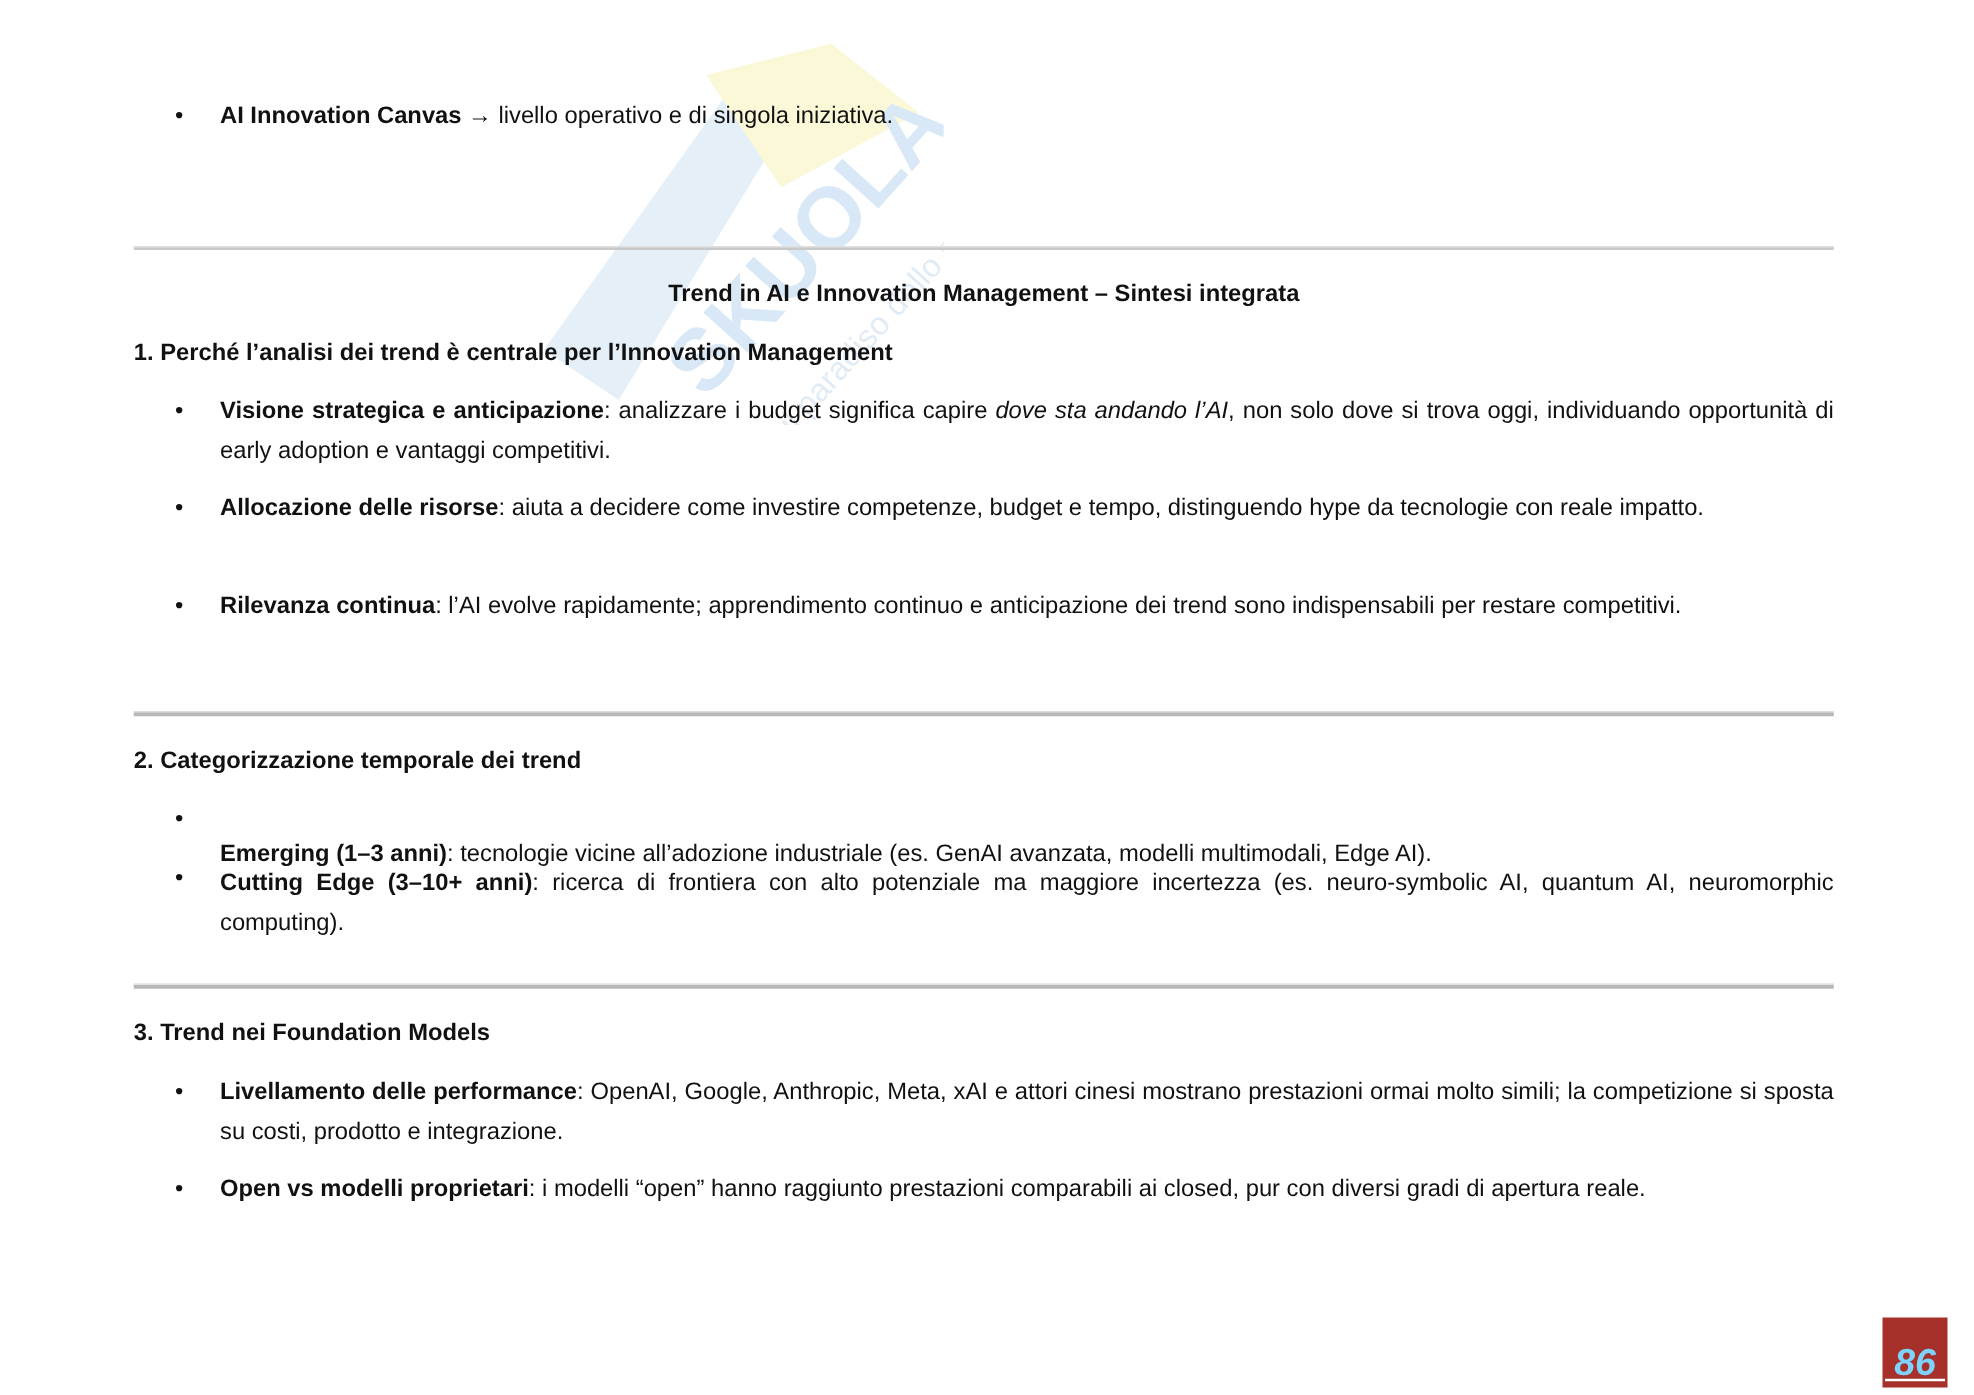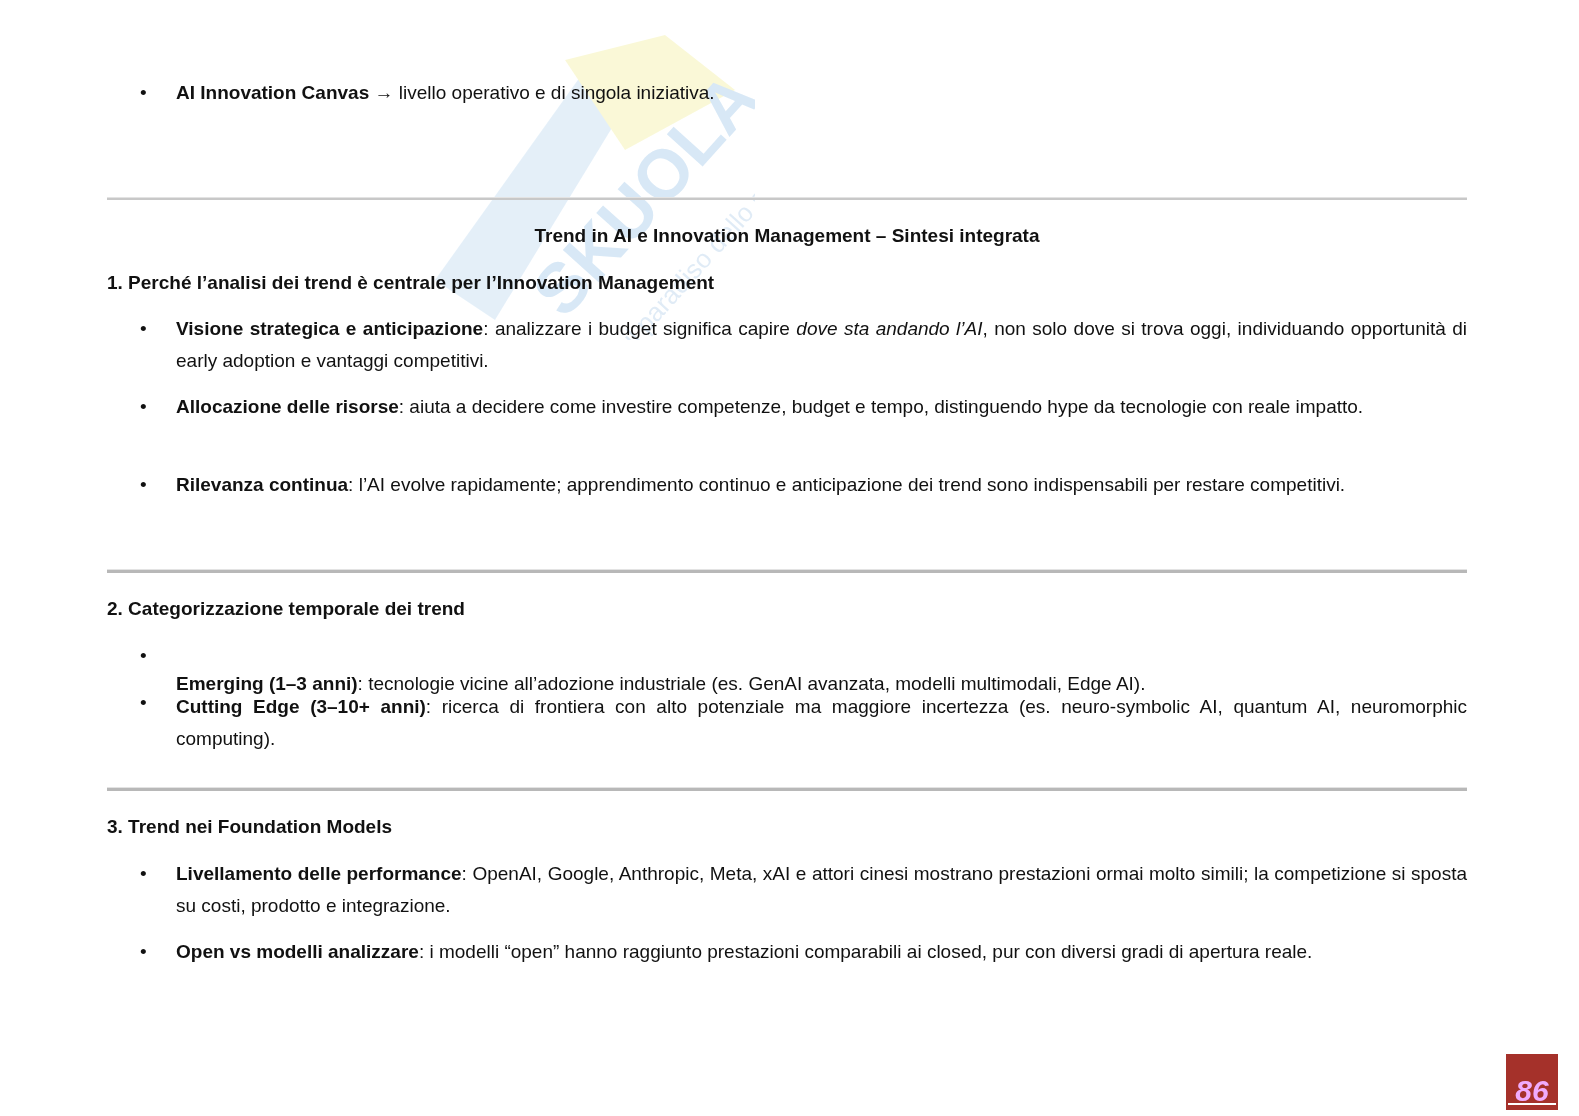--- a/index.html
+++ b/index.html
@@ -7,21 +7,21 @@
          font-family:"Liberation Sans", sans-serif; color:#111; }
   .page { position:absolute; left:0; top:0; width:1579px; height:1116px; }
   .watermark { position:absolute; left:415px; top:30px; width:340px; height:310px; pointer-events:none; opacity:0.55; }
   .line { position:absolute; left:107px; width:1360px; font-size:19px; line-height:32px; }
   .bullet { position:absolute; left:140px; font-size:19px; line-height:32px; }
   .item { position:absolute; left:176px; width:1291px; font-size:19px; line-height:32px; text-align:justify; }
   b { font-weight:bold; }
   .hr { position:absolute; left:107px; width:1360px; height:3px; background:#b8b8b8; border-top:1px solid #e3e3e3; }
   .hr.thin { height:2px; background:#c8c8c8; }
   .pagenum { position:absolute; left:1506px; top:1054px; width:52px; height:56px; background:#a5312a; }
-  .pagenum span { position:absolute; left:0; right:0; bottom:4px; text-align:center; color:#f0abfc; font-weight:bold; font-style:italic; font-size:30px; line-height:30px; }
+  .pagenum span { position:absolute; left:0; right:0; bottom:4px; text-align:center; color:#7dd3fc; font-weight:bold; font-style:italic; font-size:30px; line-height:30px; }
   .pagenum .ul { position:absolute; left:2px; right:2px; bottom:5px; height:2px; background:#fff; }
   .hand { display:inline-block; width:26px; text-align:center; }
 </style>
 </head>
 <body>
 
 <div class="page">
 
   <svg class="watermark" viewBox="0 0 340 310">
     <polygon points="20,250 170,40 220,60 80,290" fill="#cfe3f4"></polygon>
@@ -75,20 +75,20 @@
 
   <div class="line" style="top:811px;"><b>3. Trend nei Foundation Models</b></div>
 
   <span class="bullet" style="top:858px;">•</span>
   <div class="item" style="top:858px;">
     <b>Livellamento delle performance</b><span>: OpenAI, Google, Anthropic, Meta, xAI e attori cinesi mostrano prestazioni ormai molto simili; la competizione si sposta su costi, prodotto e integrazione.</span>
   </div>
 
   <span class="bullet" style="top:936px;">•</span>
   <div class="item" style="top:936px;">
-    <b>Open vs modelli analizzare</b><span>: i modelli “open” hanno raggiunto prestazioni comparabili ai closed, pur con diversi gradi di apertura reale.</span>
+    <b>Open vs modelli proprietari</b><span>: i modelli “open” hanno raggiunto prestazioni comparabili ai closed, pur con diversi gradi di apertura reale.</span>
   </div>
 
   <div class="pagenum">
     <span>86</span>
     <div class="ul"></div>
   </div>
 </div>
 
 </body></html>

